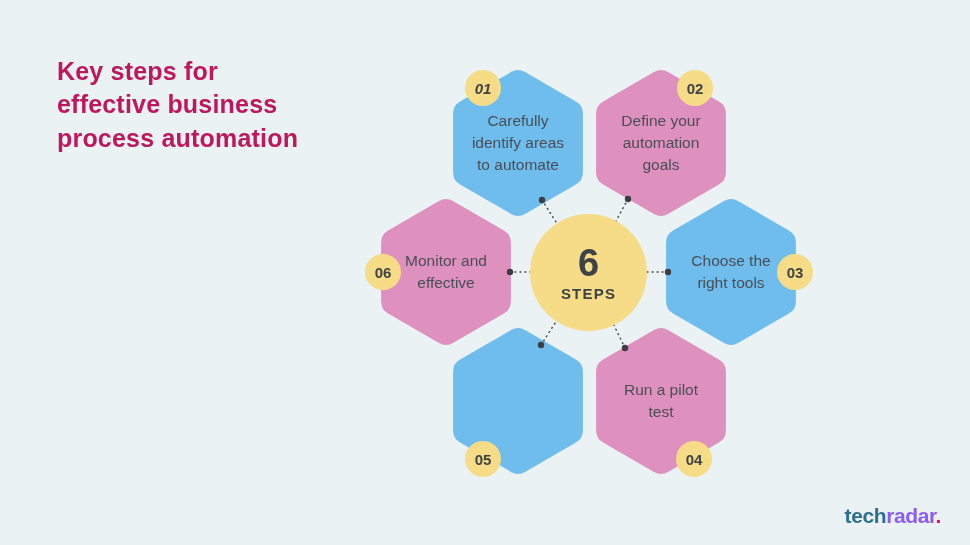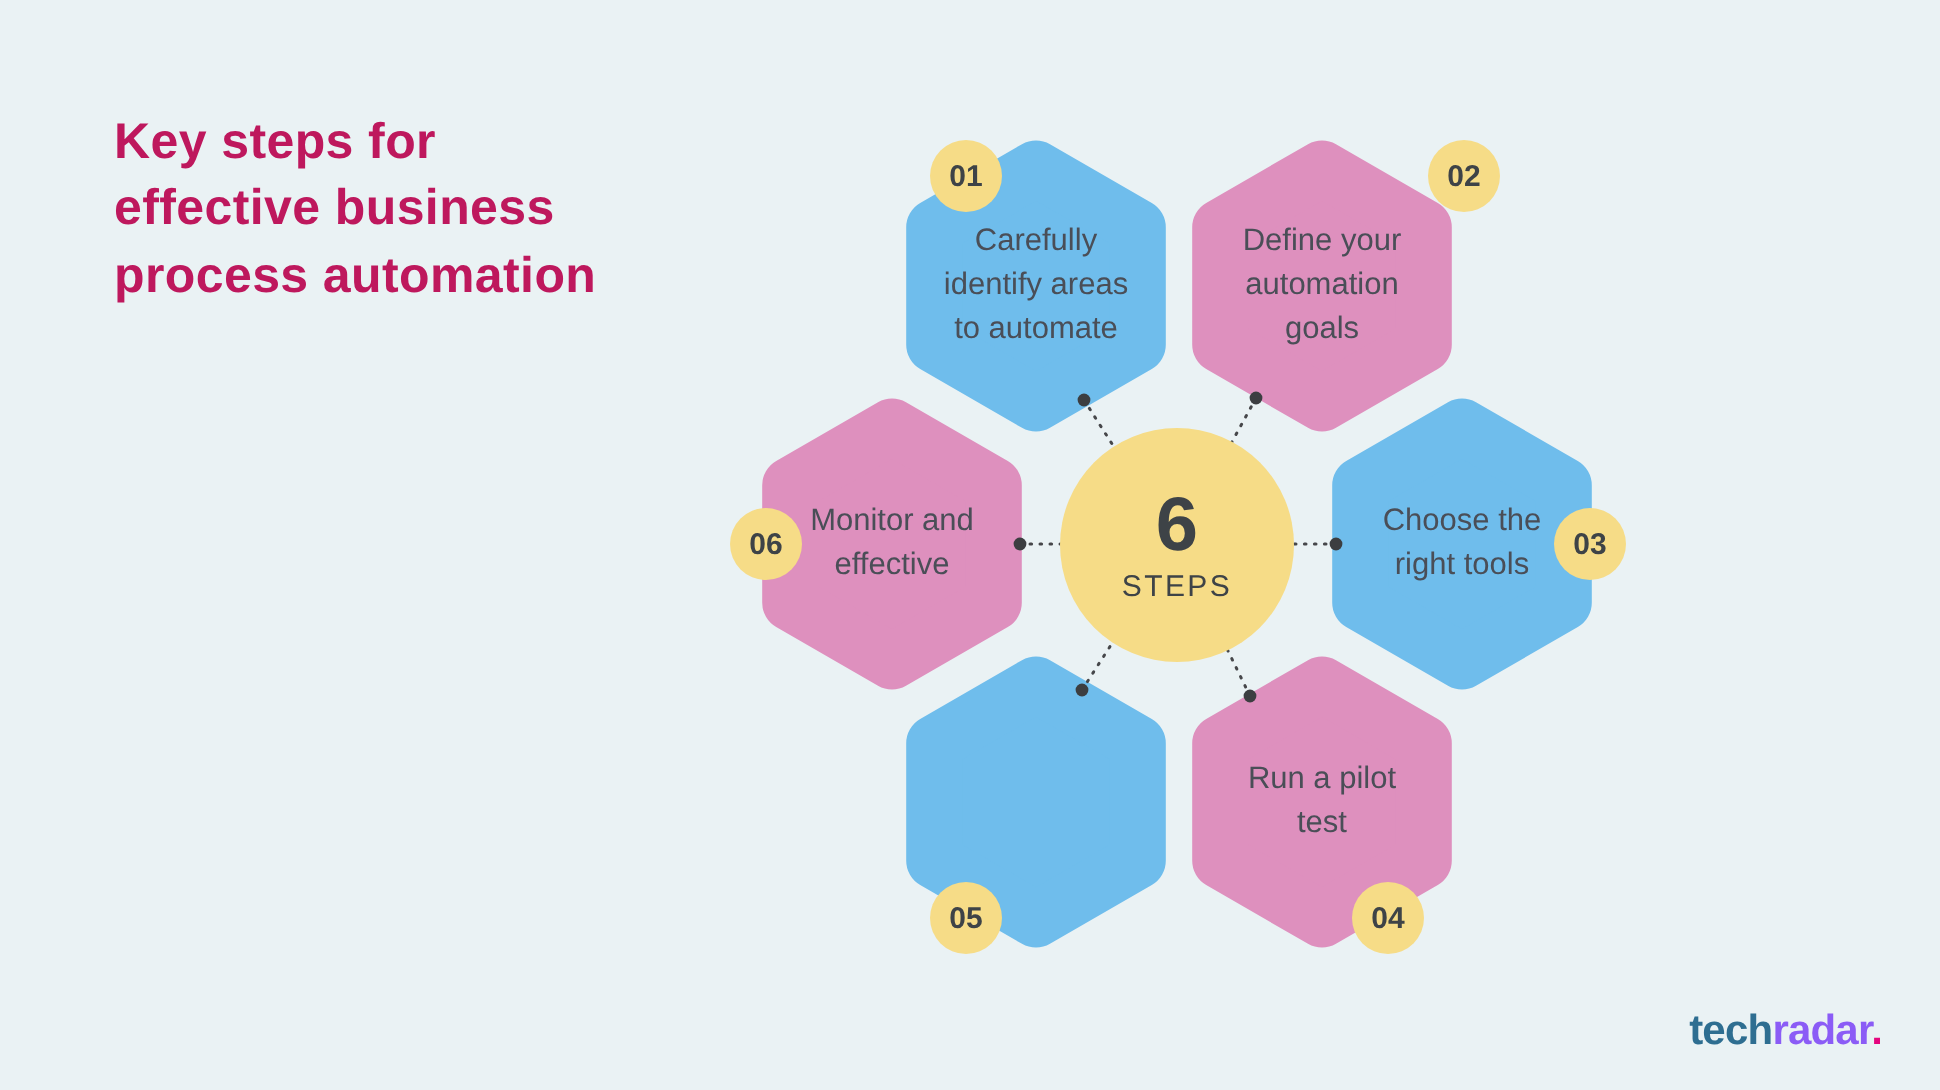--- a/index.html
+++ b/index.html
@@ -43,35 +43,35 @@
     width: 117px; height: 117px;
     border-radius: 50%;
     background: #F6DC87;
     display: flex;
     flex-direction: column;
     align-items: center;
     justify-content: center;
     color: #3E4347;
   }
   .center-value { font-size: 38px; font-weight: bold; line-height: 1; }
-  .center-label { font-size: 15px; font-weight: normal; letter-spacing: 1.2px; margin-top: 3px; }
+  .center-label { font-size: 15px; font-weight: bold; letter-spacing: 1.2px; margin-top: 3px; }
   .badge {
     position: absolute;
     width: 36px; height: 36px;
     border-radius: 50%;
     background: #F6DC87;
     display: flex;
     align-items: center;
     justify-content: center;
     font-size: 15px;
     font-weight: bold;
     color: #3E4347;
   }
-  .b1 { left: 465px; top: 70px; }
-  .b2 { left: 714px; top: 70px; }
+  .b1 { left: 465px; top: 70px; font-style: italic; }
+  .b2 { left: 677px; top: 70px; }
   .b3 { left: 777px; top: 254px; }
   .b4 { left: 676px; top: 441px; }
   .b5 { left: 465px; top: 441px; }
   .b6 { left: 365px; top: 254px; }
   .hex-label {
     position: absolute;
     width: 140px; height: 150px;
     display: flex;
     align-items: center;
     justify-content: center;

